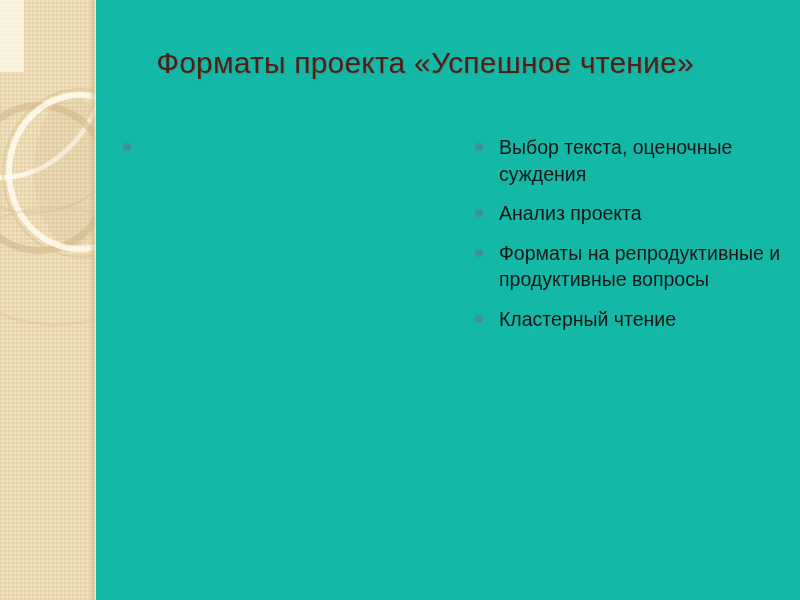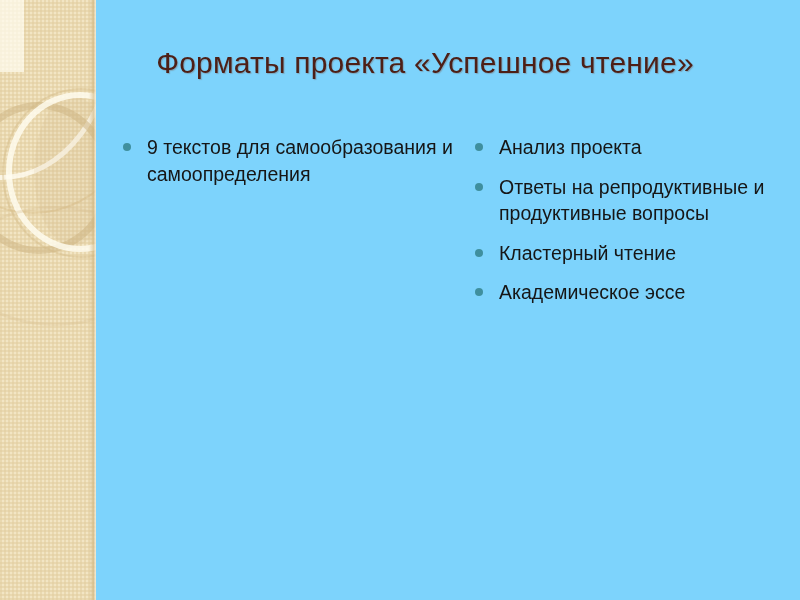--- a/index.html
+++ b/index.html
@@ -11,21 +11,21 @@
     height: 600px;
     overflow: hidden;
     background: #ffffff;
     font-family: "Liberation Sans", sans-serif;
   }
 
   #slide {
     position: relative;
     width: 800px;
     height: 600px;
-    background: #7dd3fc;
+    background: #14b8a6;
     overflow: hidden;
   }
 
   
   #sidebar {
     position: absolute;
     left: 0;
     top: 0;
     width: 96px;
     height: 600px;
@@ -186,40 +186,39 @@
   </div>
 
   <div id="title">Форматы проекта «Успешное чтение»</div>
 
   <div id="columns">
 
     <div class="col" id="col-left">
       <ul class="bullets">
         <li>
           <span class="dot"></span>
-          <span>9 текстов для самообразования и самоопределения</span>
         </li>
       </ul>
     </div>
 
     <div class="col" id="col-right">
       <ul class="bullets">
         <li>
           <span class="dot"></span>
+          <span>Выбор текста, оценочные суждения</span>
+        </li>
+        <li>
+          <span class="dot"></span>
           <span>Анализ проекта</span>
         </li>
         <li>
           <span class="dot"></span>
-          <span>Ответы на репродуктивные и продуктивные вопросы</span>
+          <span>Форматы на репродуктивные и продуктивные вопросы</span>
         </li>
         <li>
           <span class="dot"></span>
           <span>Кластерный чтение</span>
-        </li>
-        <li>
-          <span class="dot"></span>
-          <span>Академическое эссе</span>
         </li>
       </ul>
     </div>
 
   </div>
 </div>
 
 </body></html>

